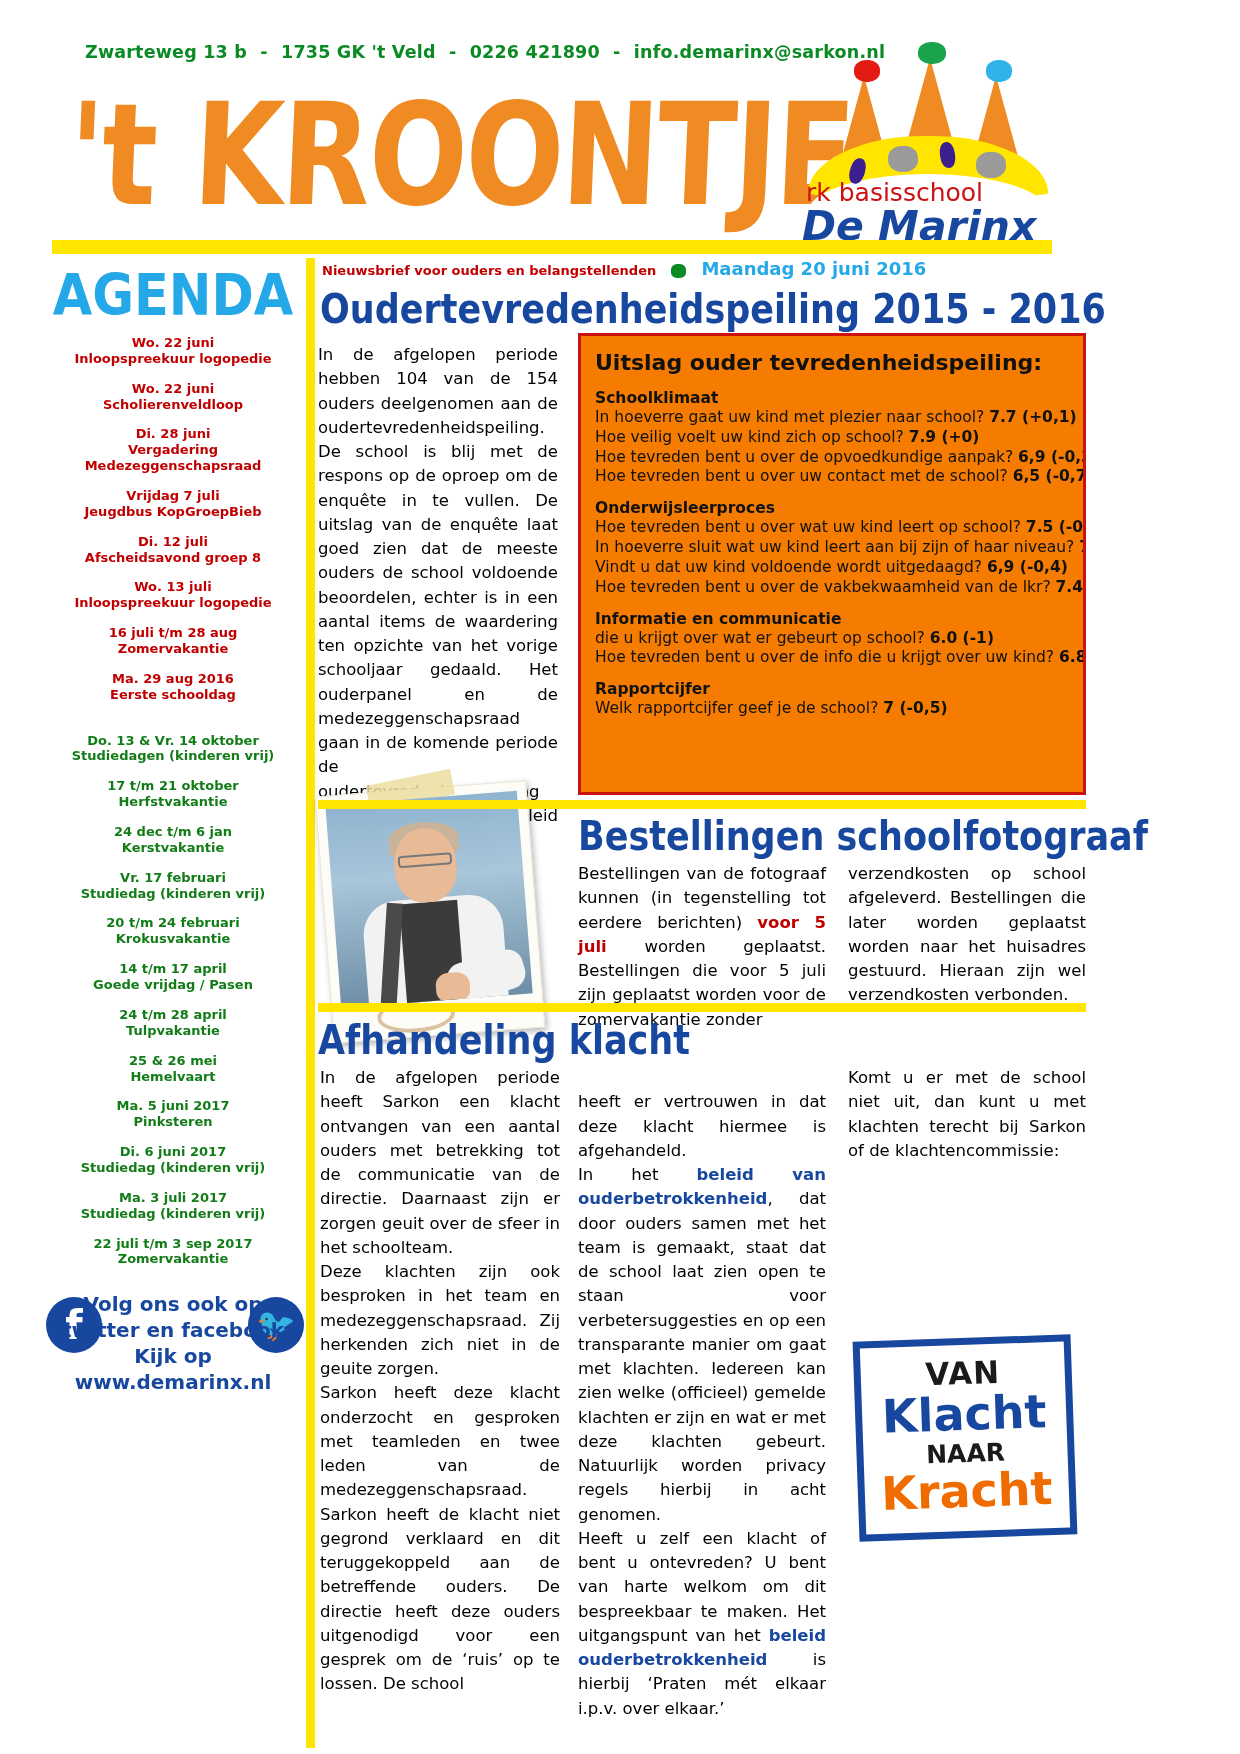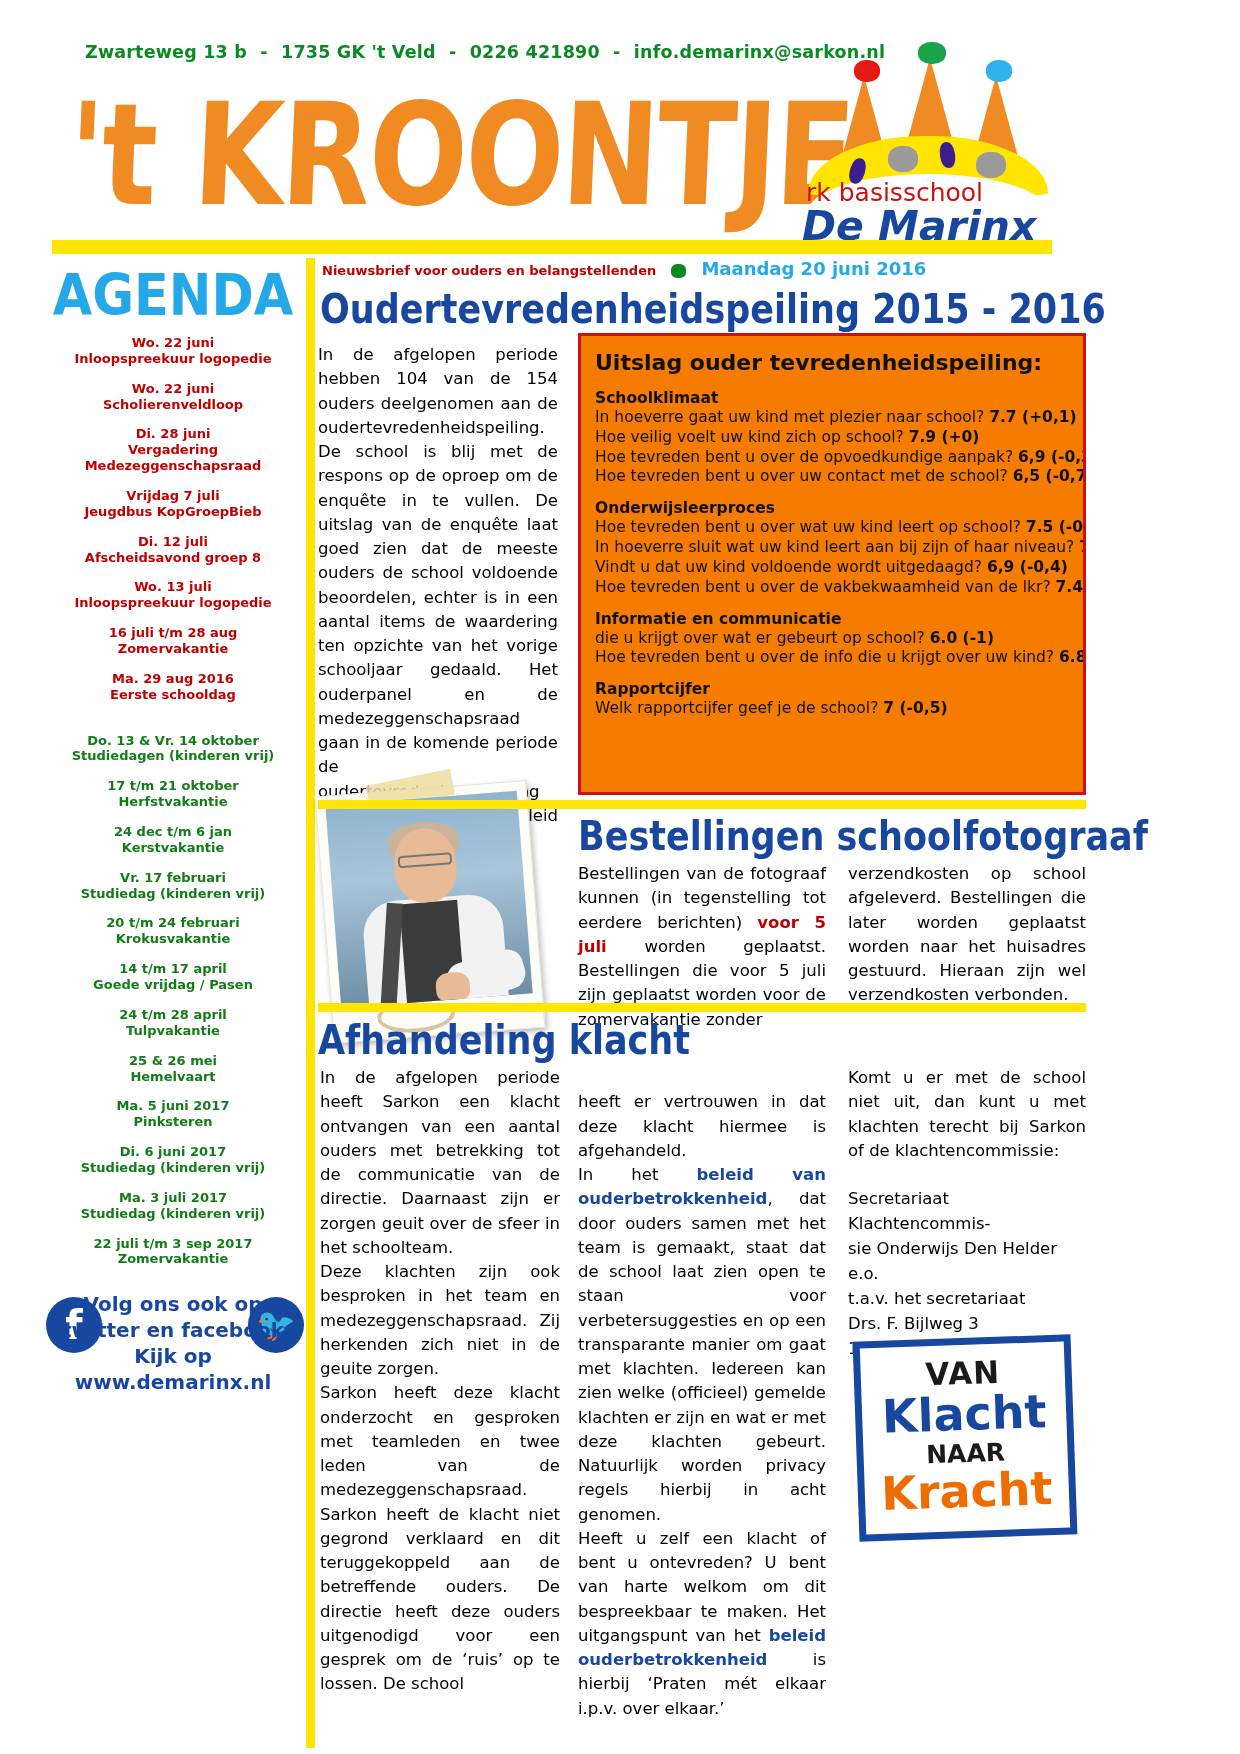--- a/index.html
+++ b/index.html
@@ -431,27 +431,20 @@
 Sarkon heeft deze klacht onderzocht en gesproken met teamleden en twee leden van de medezeggenschapsraad.  Sarkon heeft de klacht niet gegrond verklaard en dit teruggekoppeld aan de betreffende ouders. De directie heeft deze ouders uitgenodigd voor een gesprek om de ‘ruis’ op te lossen. De school</div>
 
   <div class="col bodytext" style="left:578px; top:1066px; width:248px; white-space:pre-line;">
     <span>heeft er vertrouwen in dat deze klacht hiermee is afgehandeld.
 In het </span><span class="blue-inline">beleid van ouderbetrokkenheid</span><span>, dat door ouders samen met het team is gemaakt, staat dat de school laat zien open te staan voor verbetersuggesties en op een transparante manier om gaat met klachten. Iedereen kan zien welke (officieel) gemelde klachten er zijn en wat er met deze klachten gebeurt. Natuurlijk worden privacy regels hierbij in acht genomen.
 Heeft u zelf een klacht of bent u ontevreden? U bent van harte welkom om dit bespreekbaar te maken. Het uitgangspunt van het </span><span class="blue-inline">beleid ouderbetrokkenheid</span><span> is  hierbij ‘Praten mét elkaar i.p.v. over elkaar.’</span>
   </div>
 
   <div class="col bodytext" style="left:848px; top:1066px; width:238px;">Komt u er met de school niet uit, dan kunt u met klachten terecht bij Sarkon of de klachtencommissie:</div>
 
-  <div class="col bodytext" style="left:848px; top:1186px; width:238px; text-align:left; line-height:1.52;" id="klacht-address">
-      <div>Secretariaat Klachtencommis-</div>
-      <div>sie Onderwijs Den Helder e.o.</div>
-      <div>t.a.v. het secretariaat</div>
-      <div>Drs. F. Bijlweg 3</div>
-      <div>1784 MC Den Helder</div>
-    </div>
 
   <div class="klachtlogo">
     <div class="kl-van">VAN</div>
     <div class="kl-klacht">Klacht</div>
     <div class="kl-naar">NAAR</div>
     <div class="kl-kracht">Kracht</div>
   </div>
 
 </div>
 

